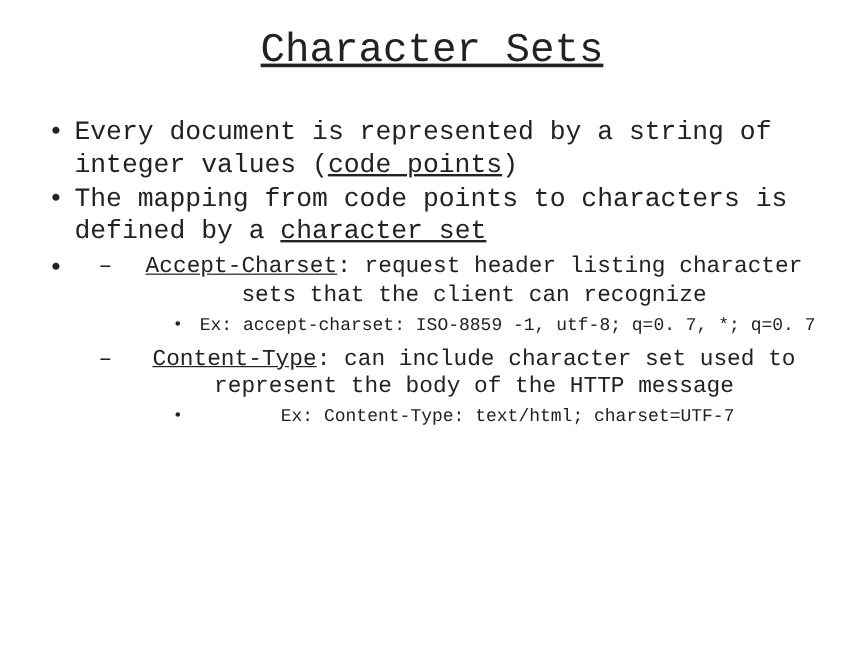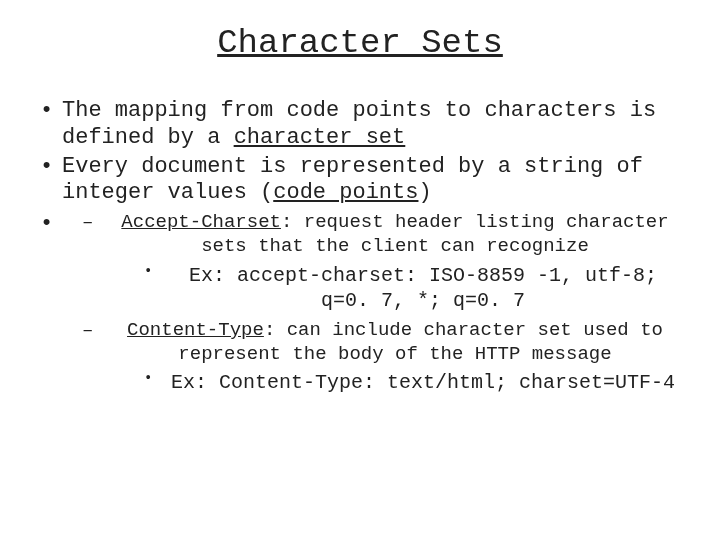--- a/index.html
+++ b/index.html
@@ -47,21 +47,21 @@
     margin-bottom: 2px;
   }
   ul.level2 > li::before {
     content: "–";
     position: absolute;
     left: 20px;
     top: 0;
   }
   ul.level3 {
     list-style: none;
-    font-size: 20px;
+    font-size: 15px;
     margin-top: 4px;
     margin-bottom: 6px;
     line-height: 1.25;
   }
   ul.level3 > li {
     position: relative;
     padding-left: 56px;
   }
   ul.level3 > li::before {
     content: "•";
@@ -72,34 +72,34 @@
   }
   .u { text-decoration: underline; }
 </style>
 </head>
 <body>
 
 <h1 class="title">Character Sets</h1>
 
 <ul class="level1">
   <li>
-    <span>The mapping from code points to characters is defined by a </span><span class="u">character set</span>
+    <span>Every document is represented by a string of integer values (</span><span class="u">code points</span><span>)</span>
   </li>
   <li>
-    <span>Every document is represented by a string of integer values (</span><span class="u">code points</span><span>)</span>
+    <span>The mapping from code points to characters is defined by a </span><span class="u">character set</span>
   </li>
   <li>
     <ul class="level2">
       <li>
         <span class="u">Accept-Charset</span><span>: request header listing character sets that the client can recognize</span>
         <ul class="level3">
           <li><span>Ex: accept-charset: ISO-8859 -1, utf-8; q=0. 7, *; q=0. 7</span></li>
         </ul>
       </li>
       <li>
         <span class="u">Content-Type</span><span>: can include character set used to represent the body of the HTTP message</span>
         <ul class="level3">
-          <li><span>Ex: Content-Type: text/html; charset=UTF-4</span></li>
+          <li><span>Ex: Content-Type: text/html; charset=UTF-7</span></li>
         </ul>
       </li>
     </ul>
   </li>
 </ul>
 
 </body></html>

